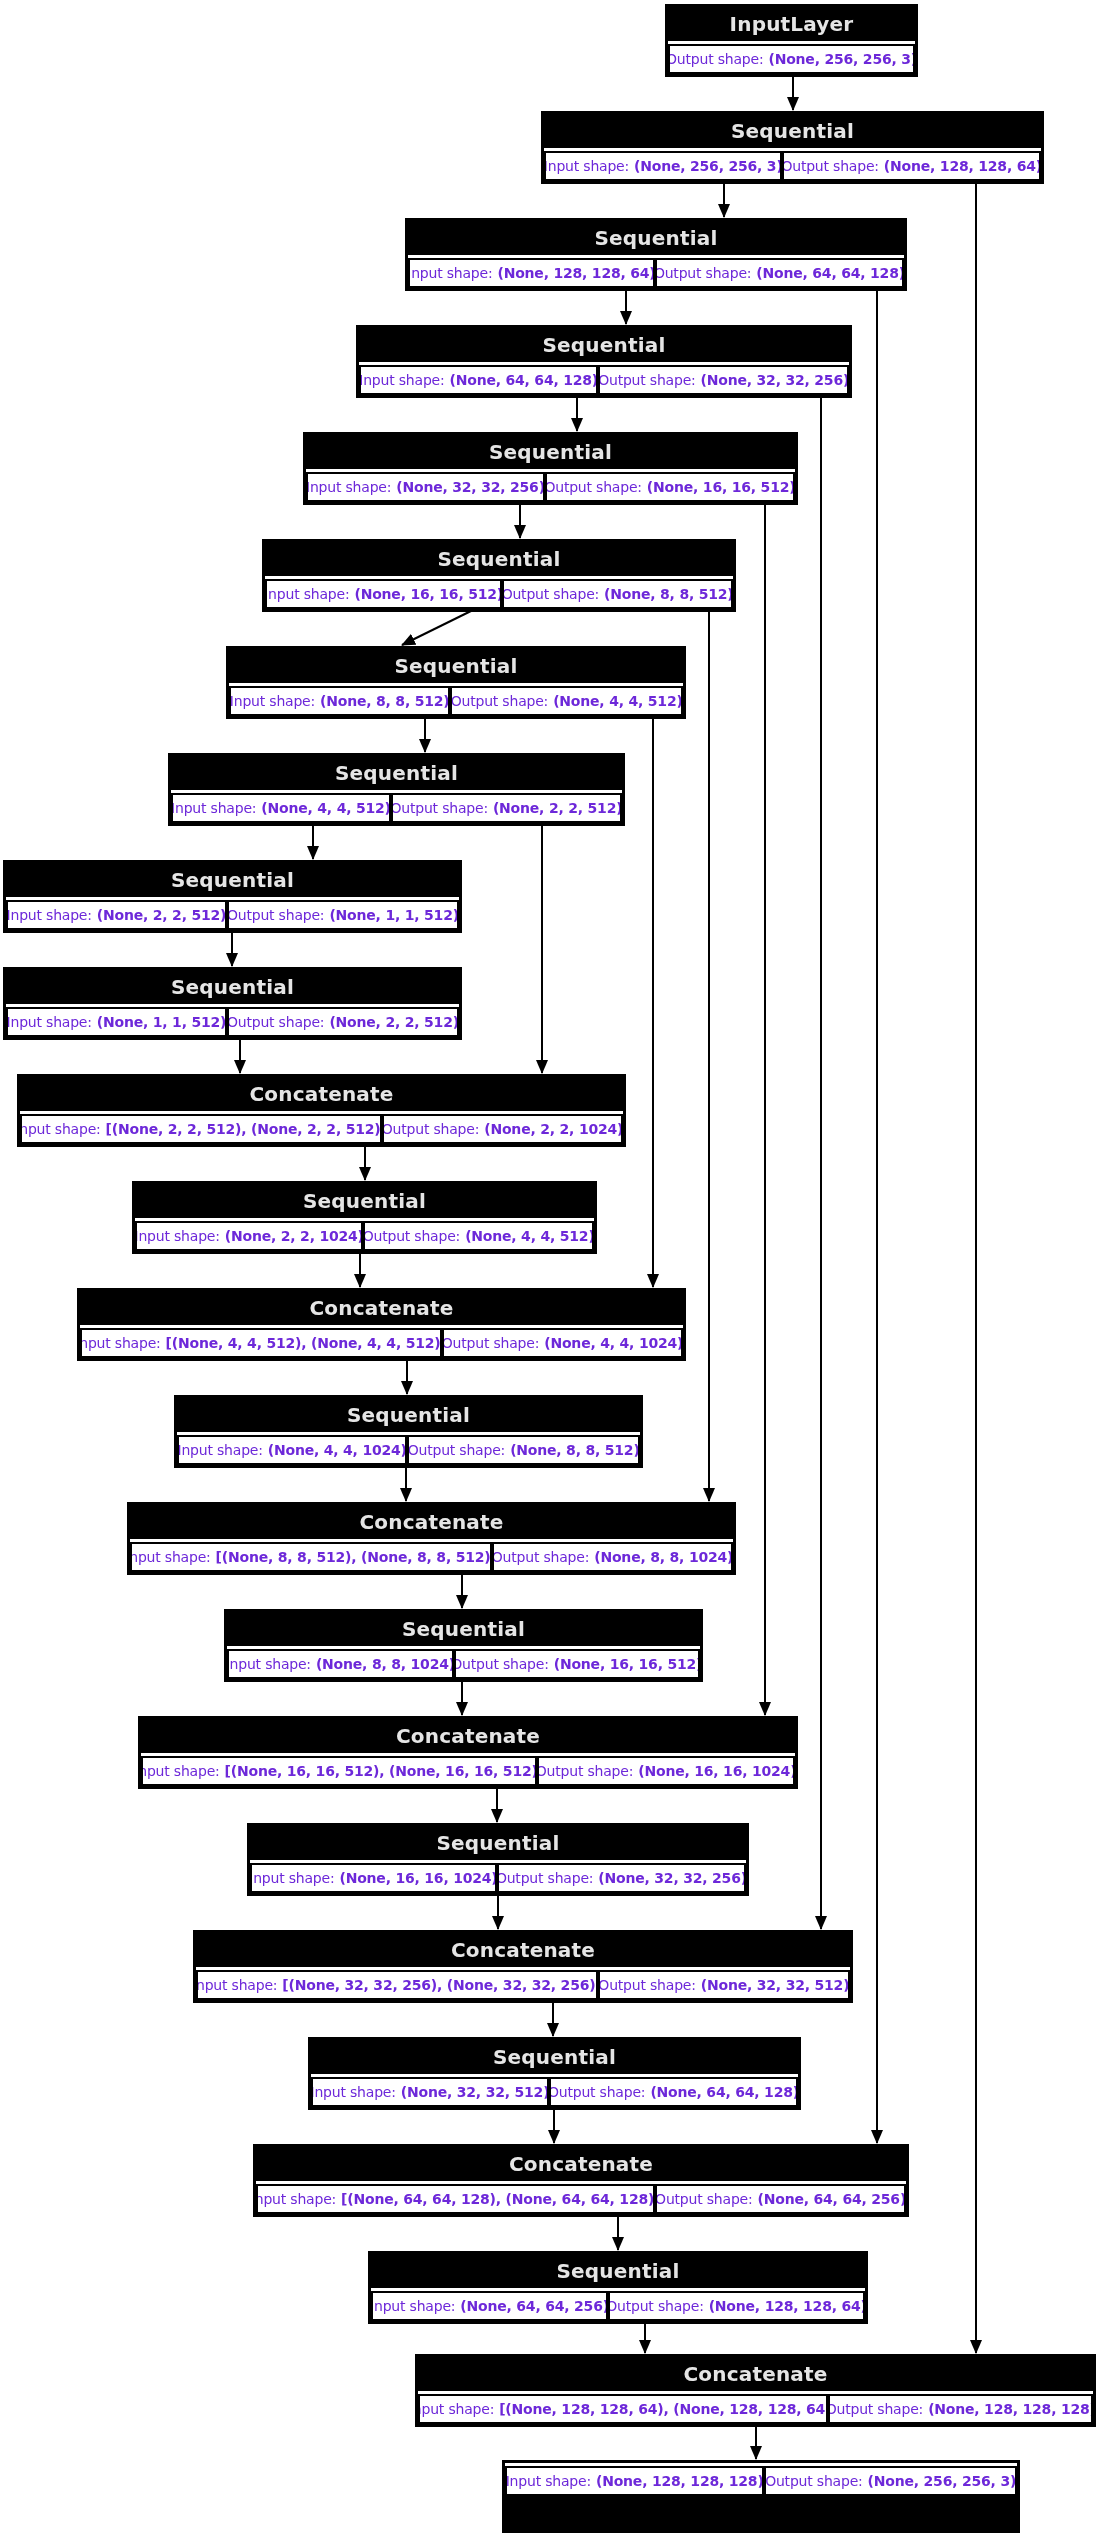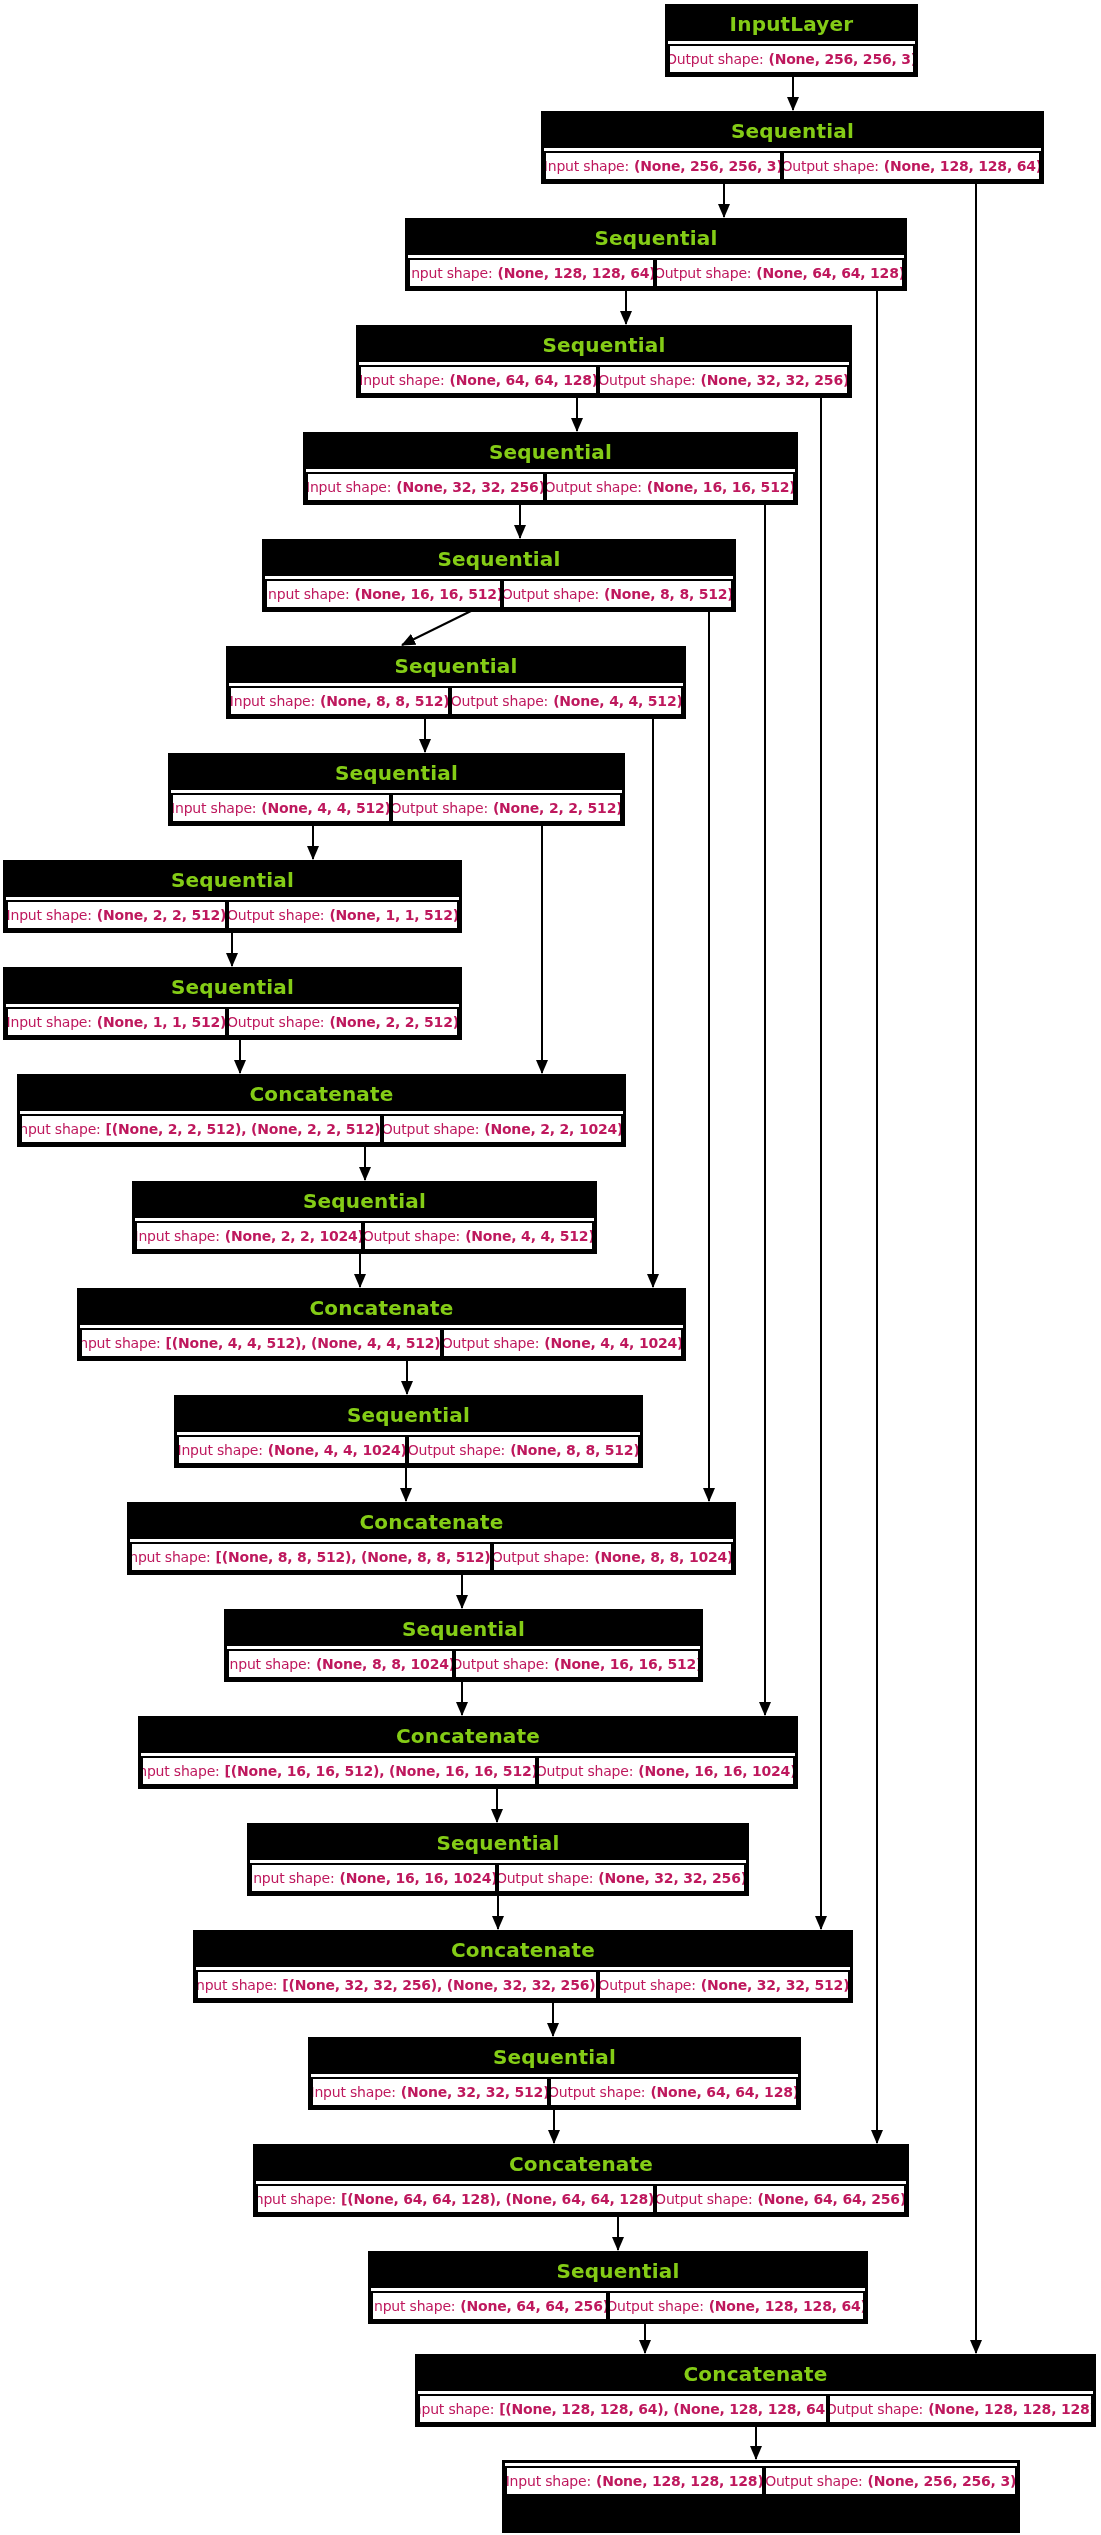--- a/index.html
+++ b/index.html
@@ -24,39 +24,39 @@
     height: 73px;
     background: #000000;
     border: 3px solid #000000;
     z-index: 2;
   }
   .node .title {
     height: 34px;
     display: flex;
     align-items: center;
     justify-content: center;
-    color: #84cc16;
+    color: #e5e5e5;
     font-weight: bold;
     font-size: 20px;
     letter-spacing: 0.2px;
   }
   .node .cells {
     display: flex;
     height: 30px;
     border-top: 3px solid #ffffff;
     background: #000000;
   }
   .node .cell {
     flex: 1 1 auto;
     min-width: 0;
     display: flex;
     align-items: center;
     justify-content: center;
     background: #ffffff;
-    color: #be185d;
+    color: #6d28d9;
     border: 2px solid #000000;
     white-space: nowrap;
     font-size: 14px;
     letter-spacing: -0.2px;
     padding: 0 6px;
     overflow: hidden;
   }
   .node .cell .lbl { margin-right: 5px; }
   .node .cell .val { font-weight: bold; }
 </style>

